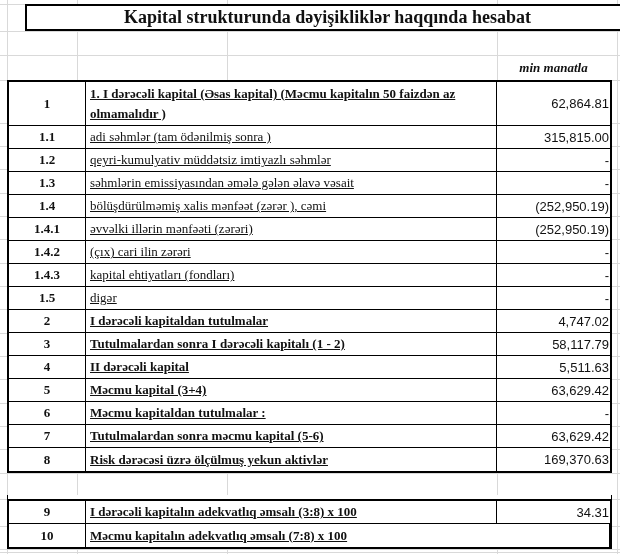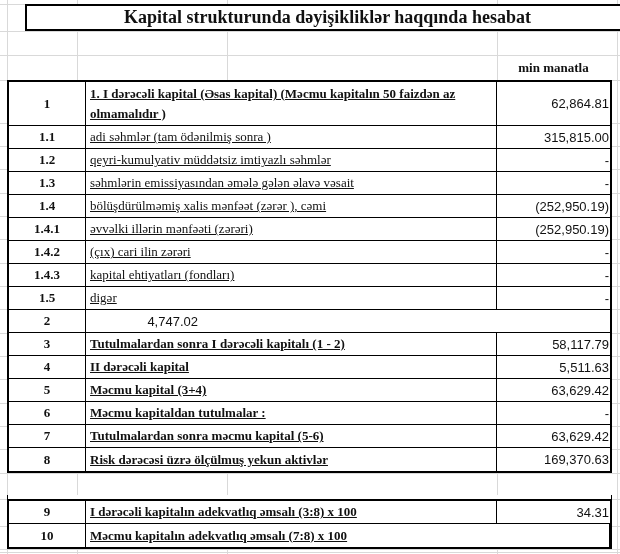--- a/index.html
+++ b/index.html
@@ -20,21 +20,21 @@
   .title-box{
     position:absolute;left:25px;top:4px;width:605px;height:27px;
     box-sizing:border-box;border:2px solid #000;background:#fff;z-index:2;
     display:flex;align-items:center;justify-content:center;
     font-weight:bold;font-size:18px;
   }
   
   .unit-label{
     position:absolute;left:497px;top:55px;width:113px;height:25px;z-index:2;
     display:flex;align-items:center;justify-content:center;
-    font-weight:bold;font-size:13px;background:transparent;
+    font-weight:bold;font-size:13px;background:transparent;font-style:italic;
   }
 
   
   .box{
     position:absolute;left:7px;width:605px;
     box-sizing:border-box;border:2px solid #000;background:#fff;z-index:1;
   }
   #main-box{top:80px;}
   #ratio-box{top:499px;}
 
@@ -162,20 +162,21 @@
     </div>
 
     <div class="row">
       <div class="cell num">1.5</div>
       <div class="cell desc">digər</div>
       <div class="cell val">-</div>
     </div>
 
     <div class="row">
       <div class="cell num">2</div>
+      <div class="cell desc bold">I dərəcəli kapitaldan  tutulmalar</div>
       <div class="cell val">4,747.02</div>
     </div>
 
     <div class="row">
       <div class="cell num">3</div>
       <div class="cell desc bold">Tutulmalardan  sonra I dərəcəli kapitalı (1 - 2)</div>
       <div class="cell val">58,117.79</div>
     </div>
 
     <div class="row">

